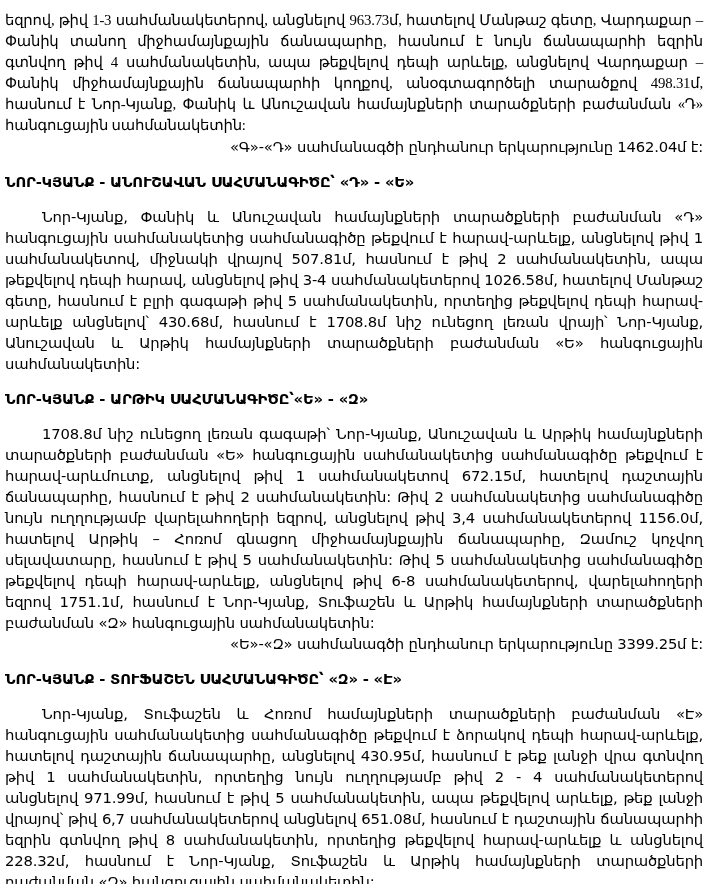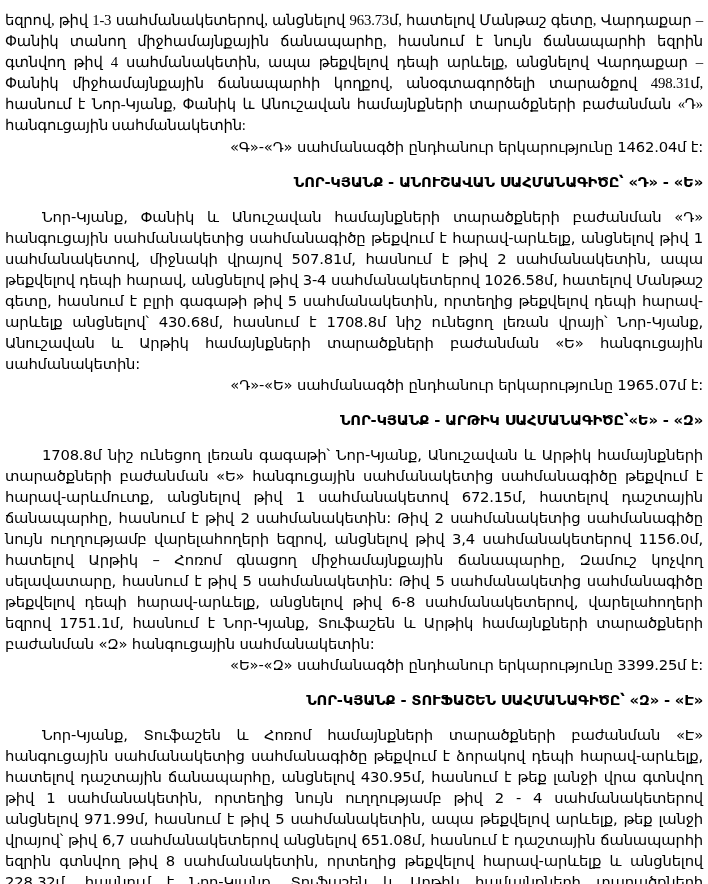--- a/index.html
+++ b/index.html
@@ -31,38 +31,37 @@
   p.summary {
     margin: 0;
     text-indent: 37px;
     text-align: right;
   }
   h2.section-heading {
     margin: 14px 0 14px 0;
     font-size: 14.8px;
     line-height: 21px;
     font-weight: bold;
-    text-align: right;
+    text-align: left;
     letter-spacing: -0.2px;
   }
 </style>
 </head>
 <body>
 
 <div class="page">
 
   <p class="par no-indent">եզրով, թիվ 1-3 սահմանակետերով, անցնելով 963.73մ, հատելով Մանթաշ գետը, Վարդաքար – Փանիկ տանող միջհամայնքային ճանապարհը, հասնում է նույն ճանապարհի եզրին գտնվող թիվ 4 սահմանակետին, ապա թեքվելով դեպի արևելք, անցնելով Վարդաքար – Փանիկ միջհամայնքային ճանապարհի կողքով,  անօգտագործելի տարածքով 498.31մ, հասնում է Նոր-Կյանք, Փանիկ և Անուշավան համայնքների տարածքների բաժանման «Դ» հանգուցային սահմանակետին:</p>
 
   <p class="summary">«Գ»-«Դ» սահմանագծի ընդհանուր երկարությունը 1462.04մ է:</p>
 
   <h2 class="section-heading">ՆՈՐ-ԿՅԱՆՔ - ԱՆՈՒՇԱՎԱՆ ՍԱՀՄԱՆԱԳԻԾԸ՝ «Դ» - «Ե»</h2>
 
   <p class="par">Նոր-Կյանք, Փանիկ և Անուշավան համայնքների տարածքների բաժանման «Դ» հանգուցային սահմանակետից սահմանագիծը թեքվում է հարավ-արևելք, անցնելով թիվ 1 սահմանակետով, միջնակի վրայով 507.81մ, հասնում է թիվ 2 սահմանակետին, ապա թեքվելով դեպի հարավ, անցնելով թիվ 3-4 սահմանակետերով 1026.58մ, հատելով Մանթաշ գետը, հասնում է բլրի գագաթի թիվ 5 սահմանակետին, որտեղից թեքվելով դեպի հարավ-արևելք անցնելով՝ 430.68մ, հասնում է 1708.8մ նիշ ունեցող լեռան վրայի՝ Նոր-Կյանք, Անուշավան և Արթիկ համայնքների տարածքների բաժանման «Ե» հանգուցային սահմանակետին:</p>
 
-  <p class="summary">«Դ»-«Ե» սահմանագծի ընդհանուր երկարությունը 1965.07մ է:</p>
 
   <h2 class="section-heading">ՆՈՐ-ԿՅԱՆՔ - ԱՐԹԻԿ ՍԱՀՄԱՆԱԳԻԾԸ՝«Ե» - «Զ»</h2>
 
   <p class="par">1708.8մ նիշ ունեցող լեռան գագաթի՝ Նոր-Կյանք, Անուշավան և Արթիկ համայնքների տարածքների բաժանման «Ե» հանգուցային սահմանակետից սահմանագիծը թեքվում է հարավ-արևմուտք, անցնելով թիվ 1 սահմանակետով 672.15մ,  հատելով դաշտային ճանապարհը, հասնում է թիվ 2 սահմանակետին: Թիվ 2 սահմանակետից սահմանագիծը նույն ուղղությամբ վարելահողերի եզրով, անցնելով թիվ 3,4 սահմանակետերով 1156.0մ, հատելով Արթիկ – Հոռոմ գնացող միջհամայնքային ճանապարհը, Զամուշ կոչվող սելավատարը, հասնում է թիվ 5 սահմանակետին: Թիվ 5 սահմանակետից սահմանագիծը թեքվելով դեպի հարավ-արևելք, անցնելով թիվ 6-8 սահմանակետերով, վարելահողերի եզրով 1751.1մ, հասնում է Նոր-Կյանք, Տուֆաշեն և Արթիկ համայնքների տարածքների բաժանման «Զ» հանգուցային սահմանակետին:</p>
 
   <p class="summary">«Ե»-«Զ» սահմանագծի ընդհանուր երկարությունը 3399.25մ է:</p>
 
   <h2 class="section-heading">ՆՈՐ-ԿՅԱՆՔ - ՏՈՒՖԱՇԵՆ ՍԱՀՄԱՆԱԳԻԾԸ՝ «Զ» - «Է»</h2>
 
   <p class="par">Նոր-Կյանք, Տուֆաշեն և Հոռոմ համայնքների տարածքների բաժանման «Է» հանգուցային սահմանակետից սահմանագիծը թեքվում է ձորակով դեպի հարավ-արևելք, հատելով դաշտային ճանապարհը, անցնելով 430.95մ, հասնում է թեք լանջի վրա գտնվող թիվ 1 սահմանակետին, որտեղից նույն ուղղությամբ թիվ 2 - 4 սահմանակետերով անցնելով 971.99մ, հասնում է թիվ 5 սահմանակետին, ապա թեքվելով արևելք, թեք լանջի վրայով՝ թիվ 6,7 սահմանակետերով անցնելով 651.08մ, հասնում է դաշտային ճանապարհի եզրին գտնվող թիվ 8 սահմանակետին, որտեղից թեքվելով հարավ-արևելք և անցնելով  228.32մ, հասնում է Նոր-Կյանք, Տուֆաշեն և Արթիկ համայնքների տարածքների բաժանման «Զ» հանգուցային սահմանակետին:</p>

